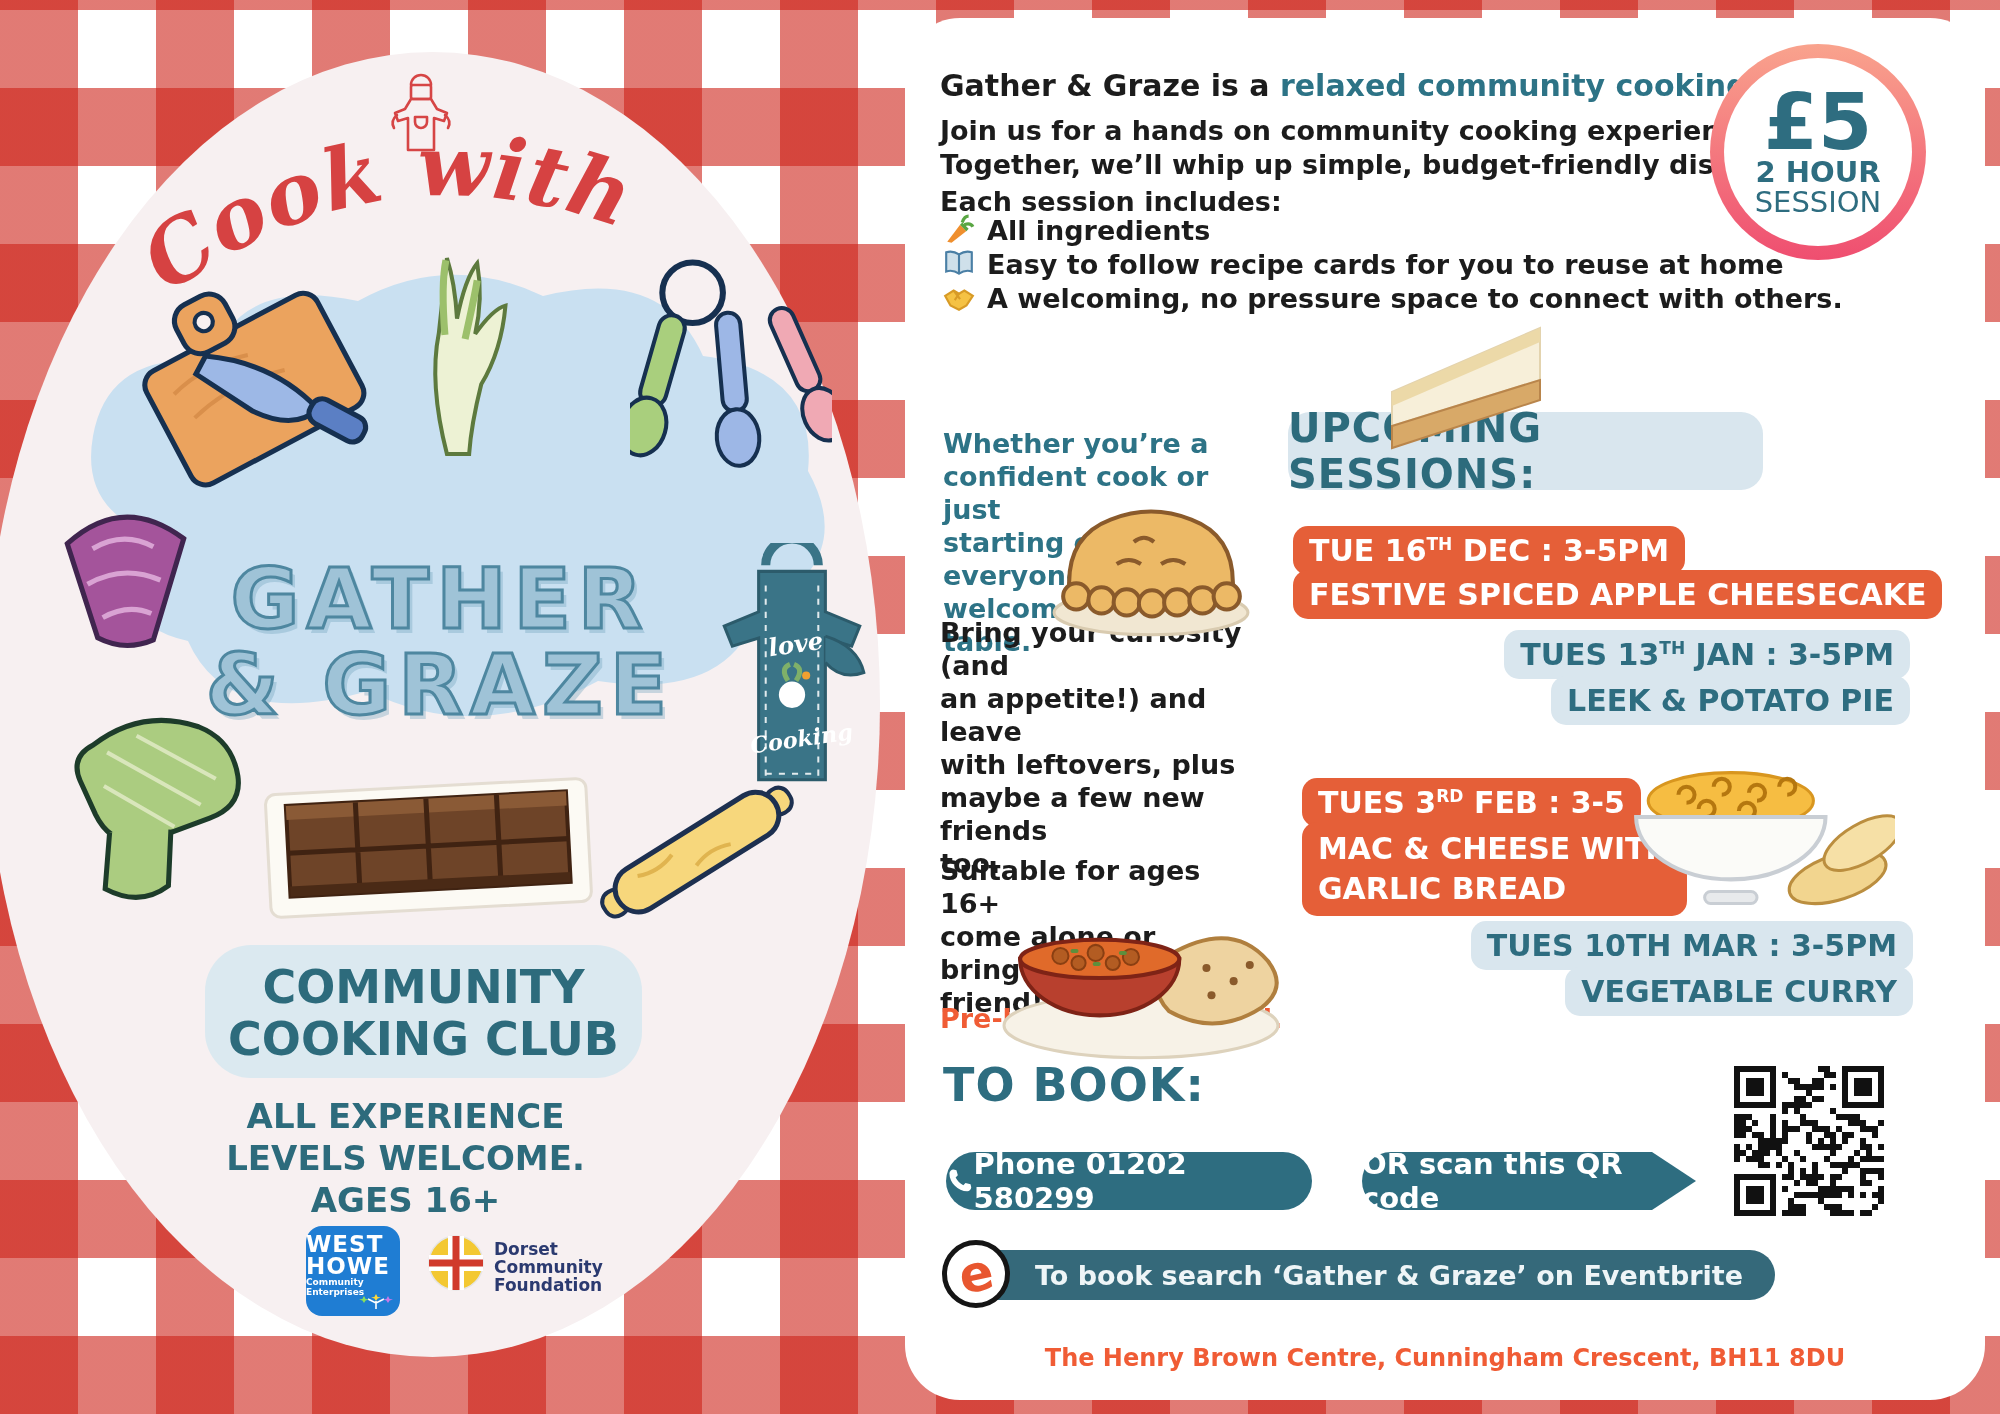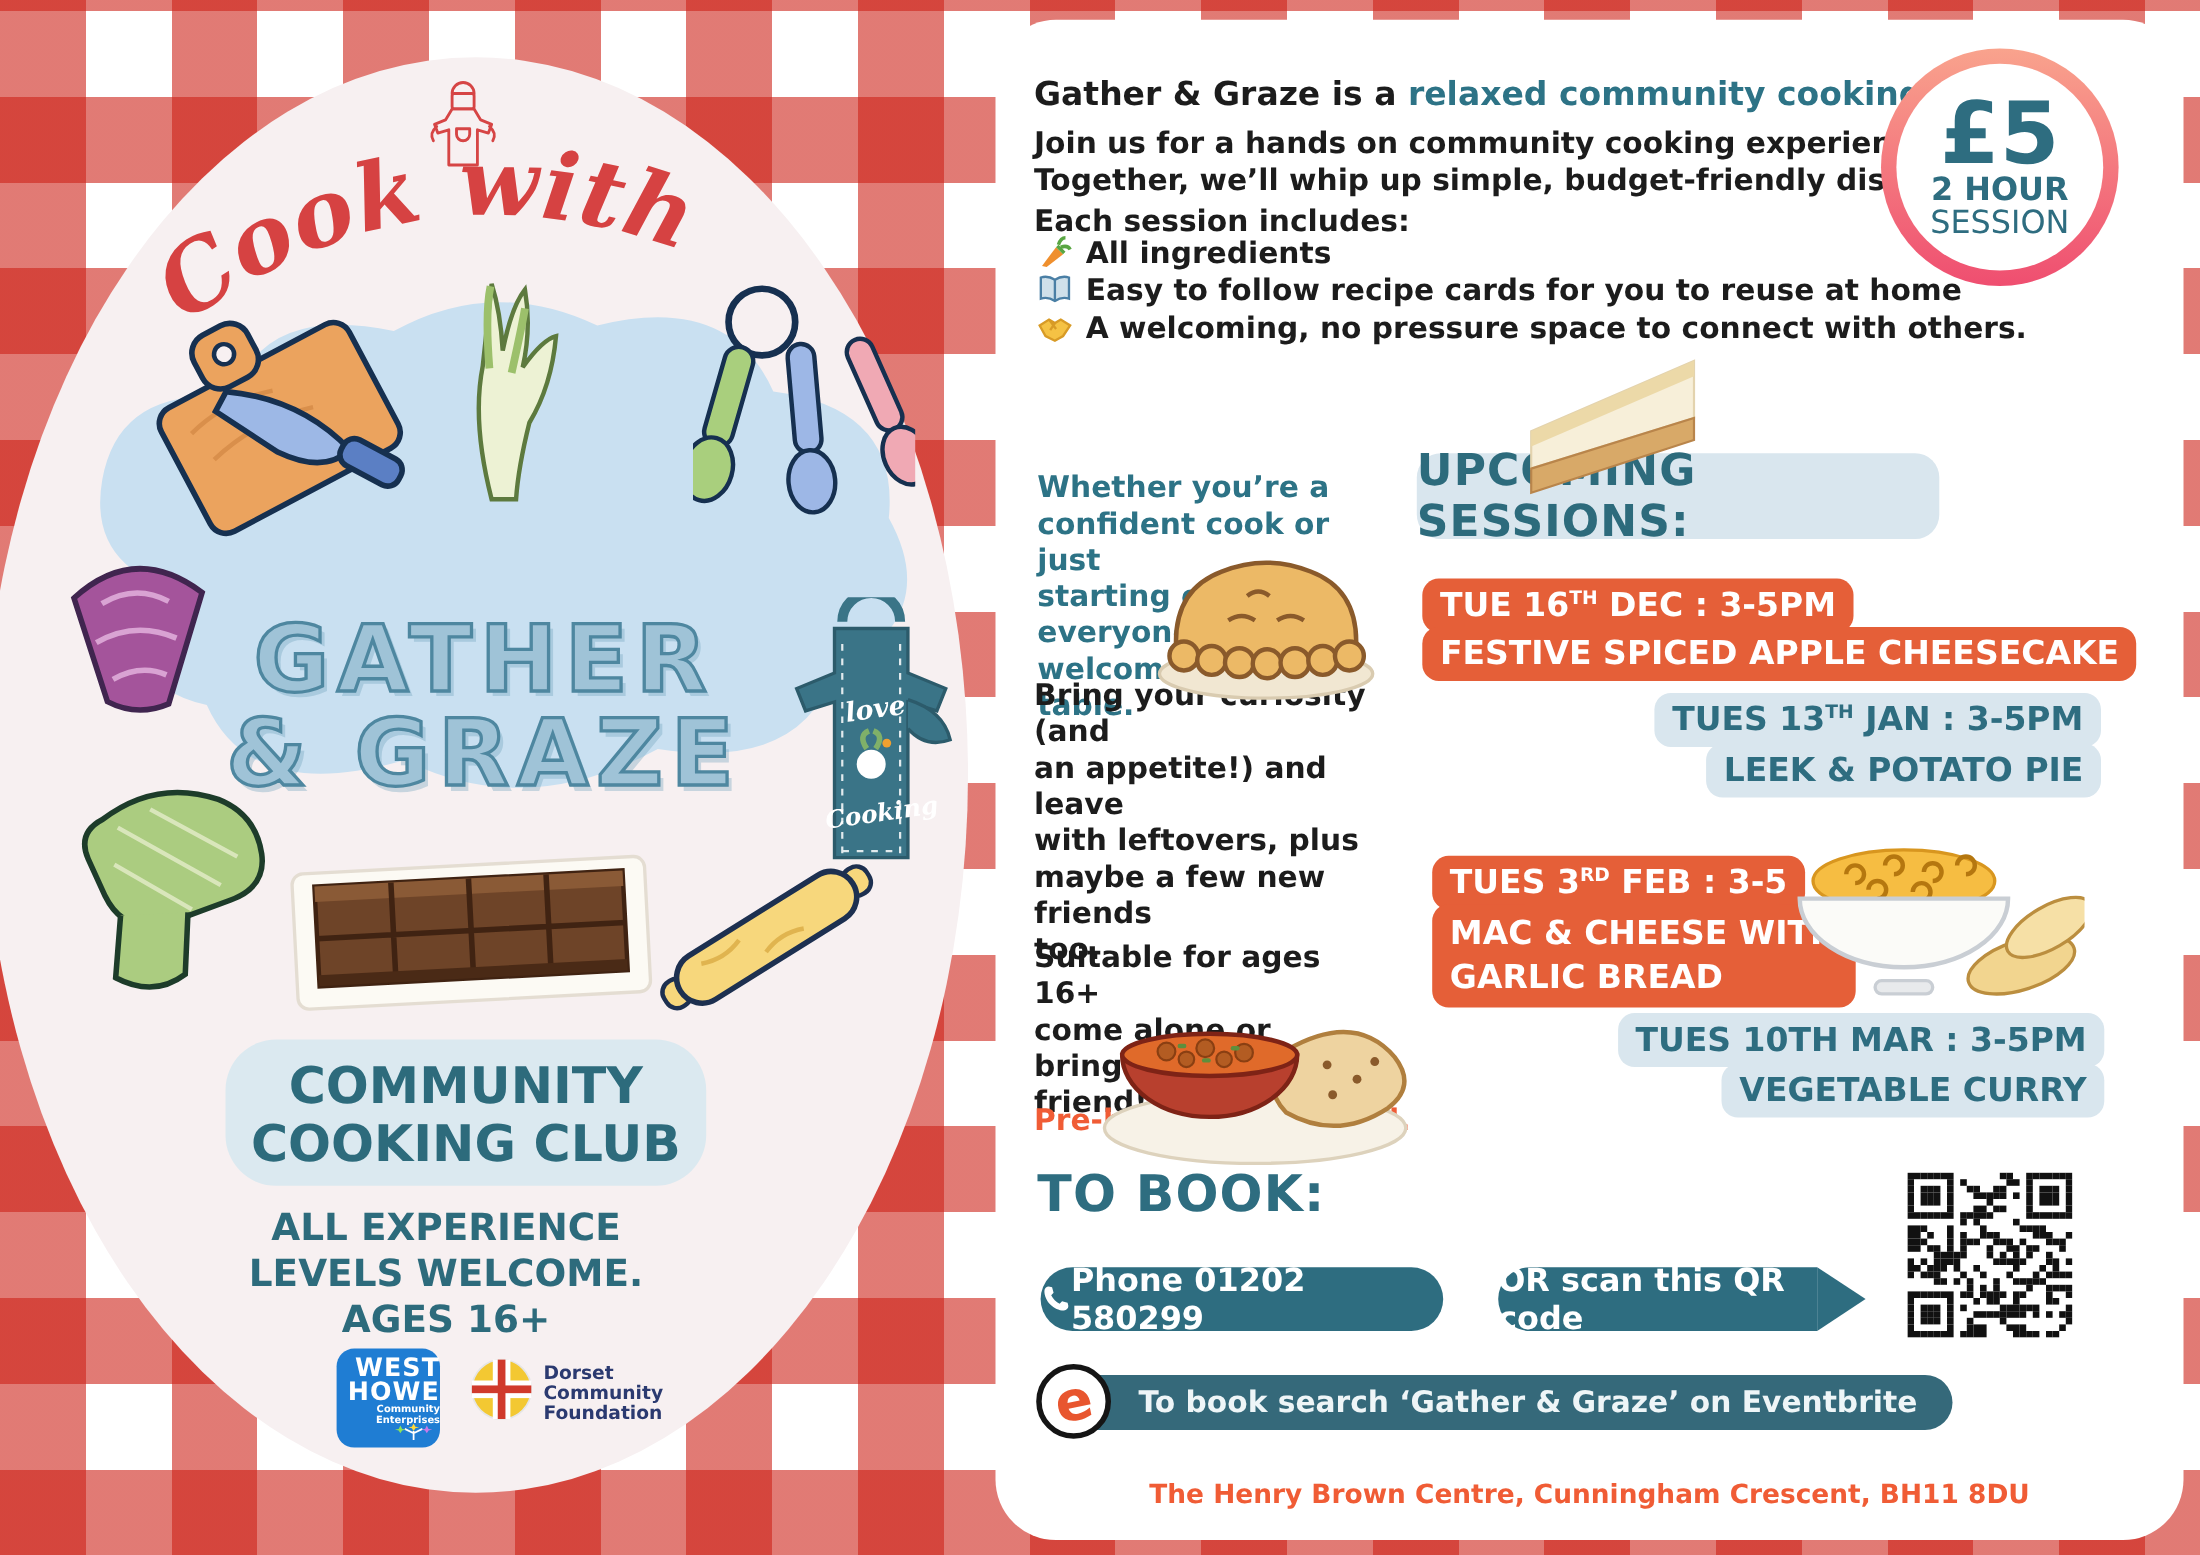--- a/index.html
+++ b/index.html
@@ -17,21 +17,21 @@
   #oval{left:-15px;top:52px;width:895px;height:1305px;background:#f7f0f1;border-radius:50%;}
   #gather-title{left:140px;top:556px;width:600px;text-align:center;
     font-size:84px;font-weight:800;letter-spacing:7px;line-height:86px;
     color:#9fc3d7;-webkit-text-stroke:3px #4e87a0;text-shadow:4px 5px 0 rgba(110,160,185,.35);}
   #club-blob{left:205px;top:945px;width:437px;height:133px;background:#dbe9f0;border-radius:46px;
     text-align:center;color:#2d6b7c;font-size:46px;font-weight:800;line-height:52px;padding-top:16px;box-sizing:border-box;}
   #welcome-text{left:167px;top:1095px;width:477px;text-align:center;color:#2d6b7c;font-size:34px;font-weight:800;line-height:1.24;}
 
   
   #westhowe{left:306px;top:1226px;width:94px;height:90px;background:#1f7dd3;border-radius:16px;
-    color:#fff;text-align:right;box-sizing:border-box;padding-top:7px;}
+    color:#fff;text-align:left;box-sizing:border-box;padding-top:7px;}
   #westhowe .big{font-size:23px;font-weight:800;line-height:22px;letter-spacing:1px;display:block;}
   #westhowe .small{font-size:9px;font-weight:700;line-height:10px;display:block;}
   #dorset-circle{left:428px;top:1235px;}
   #dorset-text{left:494px;top:1240px;color:#2b3a70;font-size:17px;line-height:18px;font-weight:800;}
 
   
   #card{left:905px;top:18px;width:1080px;height:1382px;background:#ffffff;border-radius:55px;}
   #card .abs{position:absolute;}
   .black{color:#1c1c1c;}
   .teal{color:#2e6d80;}

